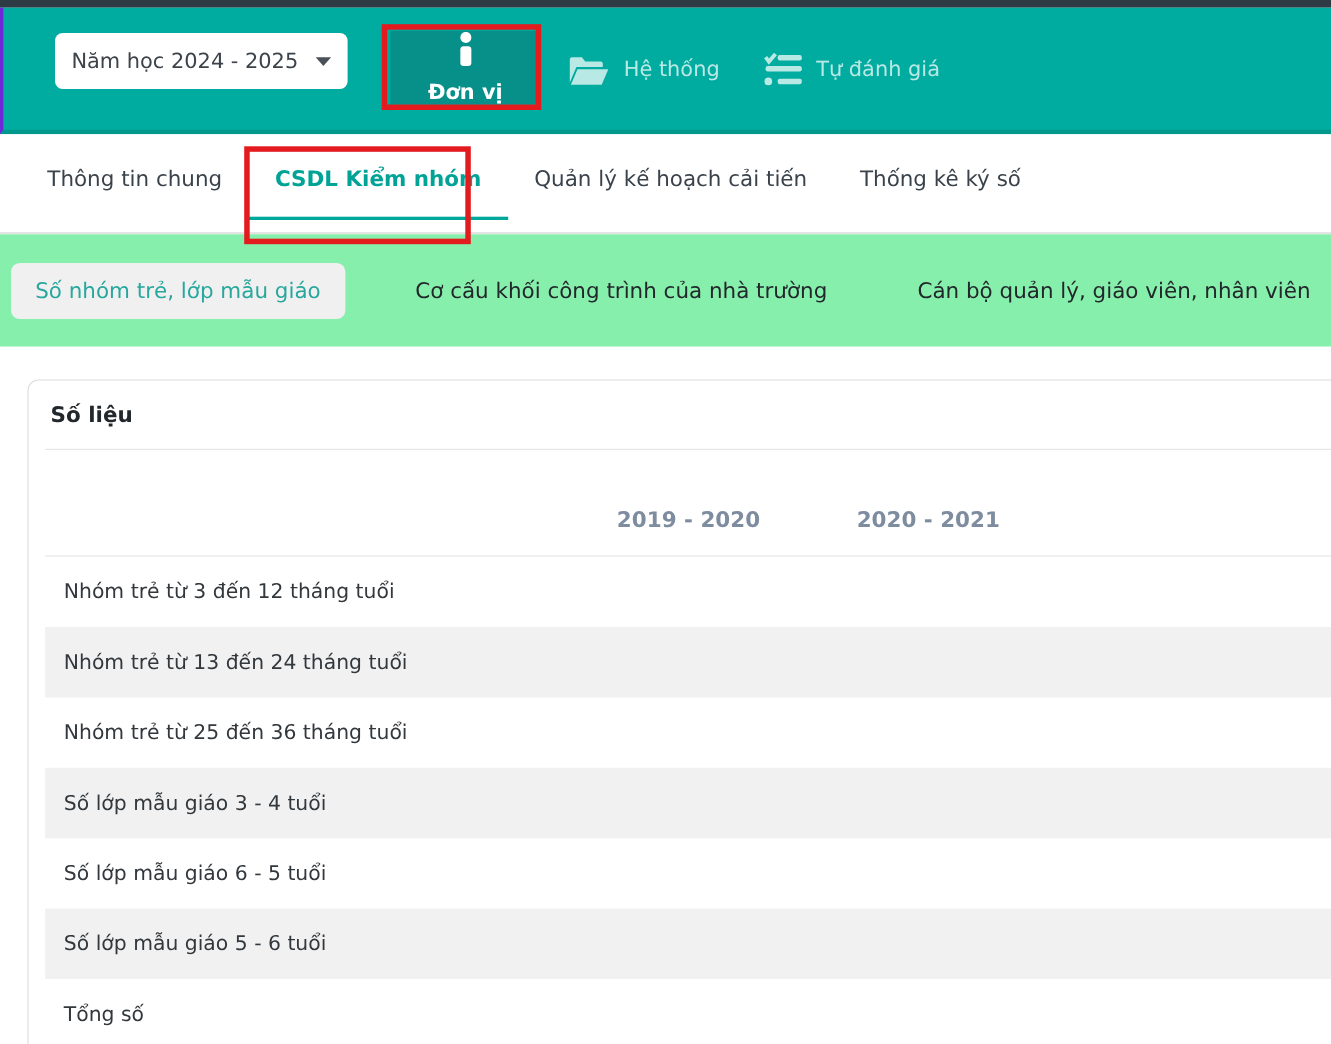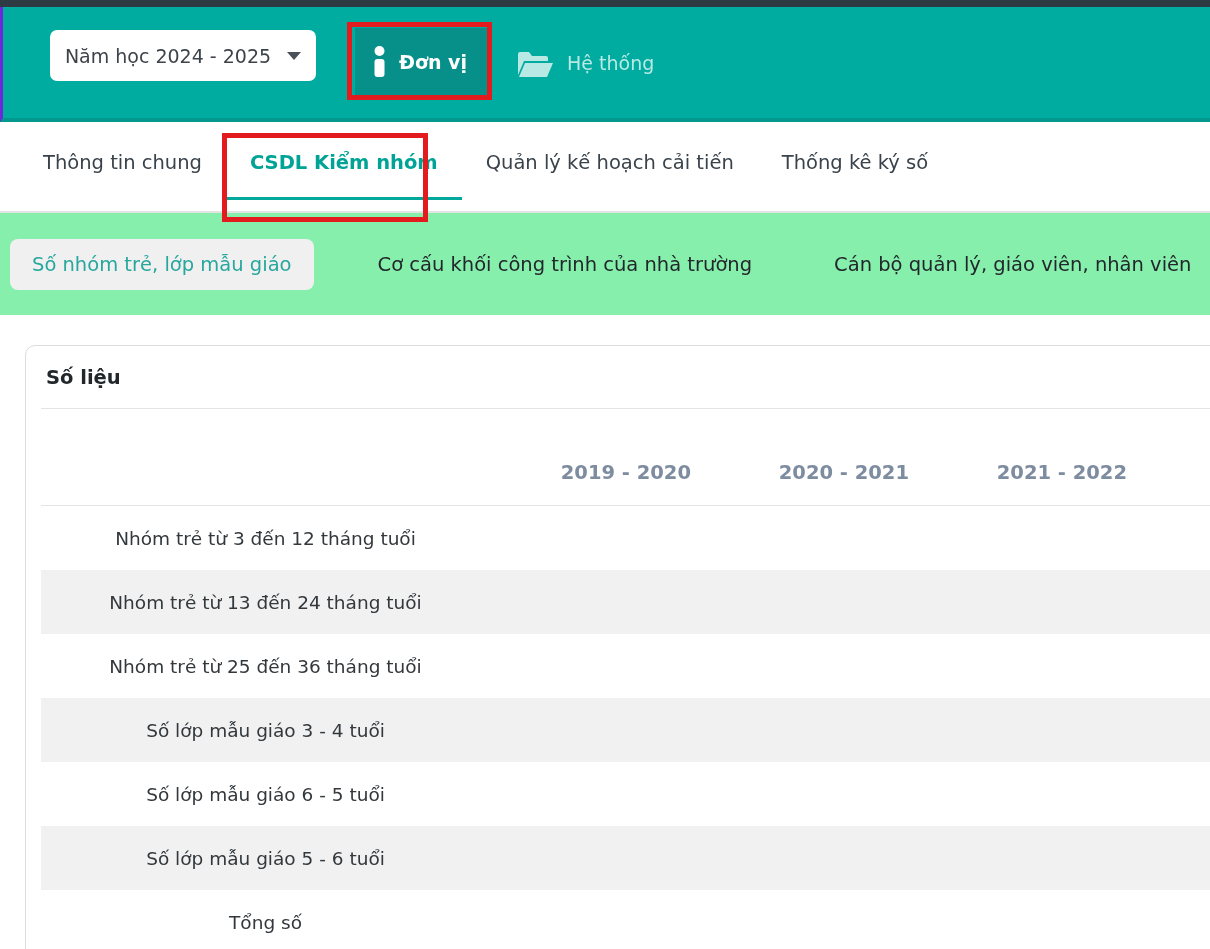--- a/index.html
+++ b/index.html
@@ -33,21 +33,21 @@
     border-top: 8px solid #4a5057;
   }
   .nav-item {
     position: absolute; top: 24px; height: 64px;
     display: flex; align-items: center; gap: 13px;
     font-size: 19px; color: #b9e9e4; cursor: pointer; white-space: nowrap;
   }
   .nav-item svg { display: block; }
   .nav-item.active {
     background: #079089; color: #ffffff; font-weight: bold;
-    justify-content: flex-start; padding: 0 18px;
+    justify-content: flex-end; padding: 0 4px; flex-direction: column;
   }
   #nav-don-vi   { left: 352px; width: 136px; top: 21px; height: 67px; }
   #nav-he-thong { left: 514px; }
   #nav-tu-danh-gia { left: 691px; }
   #nav-danh-gia-ngoai { left: 897px; }
 
   
   .tab-bar {
     position: absolute; top: 122px; left: 0; width: 100%; height: 91px;
     background: #ffffff; border-bottom: 2px solid #e3e3e3;
@@ -93,21 +93,21 @@
     text-align: right; font-size: 19.5px; font-weight: bold; color: #7e8ca0;
     padding-bottom: 21px;
   }
   .table-rows { margin-left: 15px; }
   .t-row {
     height: 64px;
     display: grid; grid-template-columns: 432px 218px 218px 218px 1fr;
     align-items: center;
   }
   .t-row:nth-child(even) { background: #f1f1f1; }
-  .t-row .row-label { padding-left: 17px; font-size: 18.5px; color: #33383d; text-align: center; }
+  .t-row .row-label { padding-left: 17px; font-size: 18.5px; color: #33383d; }
   .t-row .cell-value { text-align: right; font-size: 18.5px; color: #33383d; }
 
   
   .annotation-box {
     position: absolute; border: 5px solid #e31b1e; z-index: 20; pointer-events: none;
   }
   #annotation-don-vi { left: 347px; top: 22px; width: 145px; height: 78px; }
   #annotation-csdl   { left: 222px; top: 133px; width: 206px; height: 89px; }
 </style>
 </head>
@@ -135,20 +135,32 @@
   <div class="nav-item" id="nav-he-thong">
     <span>
       <svg width="37" height="29" viewBox="0 0 37 29">
         <path d="M1 3 h11 l3 4 h14 a2 2 0 0 1 2 2 v3 h-24 l-6 14 V5 a2 2 0 0 1 2-2 z" fill="#b9e9e4"></path>
         <path d="M8 14 h28 l-6 14 H2 z" fill="#b9e9e4"></path>
       </svg>
     </span>
     <span>Hệ thống</span>
   </div>
 
+  <div class="nav-item" id="nav-tu-danh-gia">
+    <span>
+      <svg width="35" height="31" viewBox="0 0 35 31">
+        <path d="M2 4 l3 4 l6 -7" stroke="#b9e9e4" stroke-width="3.5" fill="none"></path>
+        <rect x="13" y="2" width="22" height="5" rx="2" fill="#b9e9e4"></rect>
+        <rect x="2" y="12" width="33" height="5" rx="2" fill="#b9e9e4"></rect>
+        <circle cx="4.5" cy="26" r="3.5" fill="#b9e9e4"></circle>
+        <rect x="13" y="23.5" width="22" height="5" rx="2" fill="#b9e9e4"></rect>
+      </svg>
+    </span>
+    <span>Tự đánh giá</span>
+  </div>
 
 </div>
 
 <div class="tab-bar">
   <div class="tab">
       <span>Thông tin chung</span>
     </div>
   <div class="tab active">
       <span>CSDL Kiểm nhóm</span>
     </div>
@@ -168,21 +180,20 @@
 </div>
 
 <div class="data-card">
   <div class="card-title">Số liệu</div>
   <div class="card-divider"></div>
 
   <div class="table-head">
     <div></div>
     <div class="col-year">2019 - 2020</div>
     <div class="col-year">2020 - 2021</div>
-    <div class="col-year">2021 - 2022</div>
     <div></div>
   </div>
   <div class="card-divider"></div>
 
   <div class="table-rows">
     <div class="t-row">
       <div class="row-label">Nhóm trẻ từ 3 đến 12 tháng tuổi</div>
       <div class="cell-value"></div>
       <div class="cell-value"></div>
       <div class="cell-value"></div>

